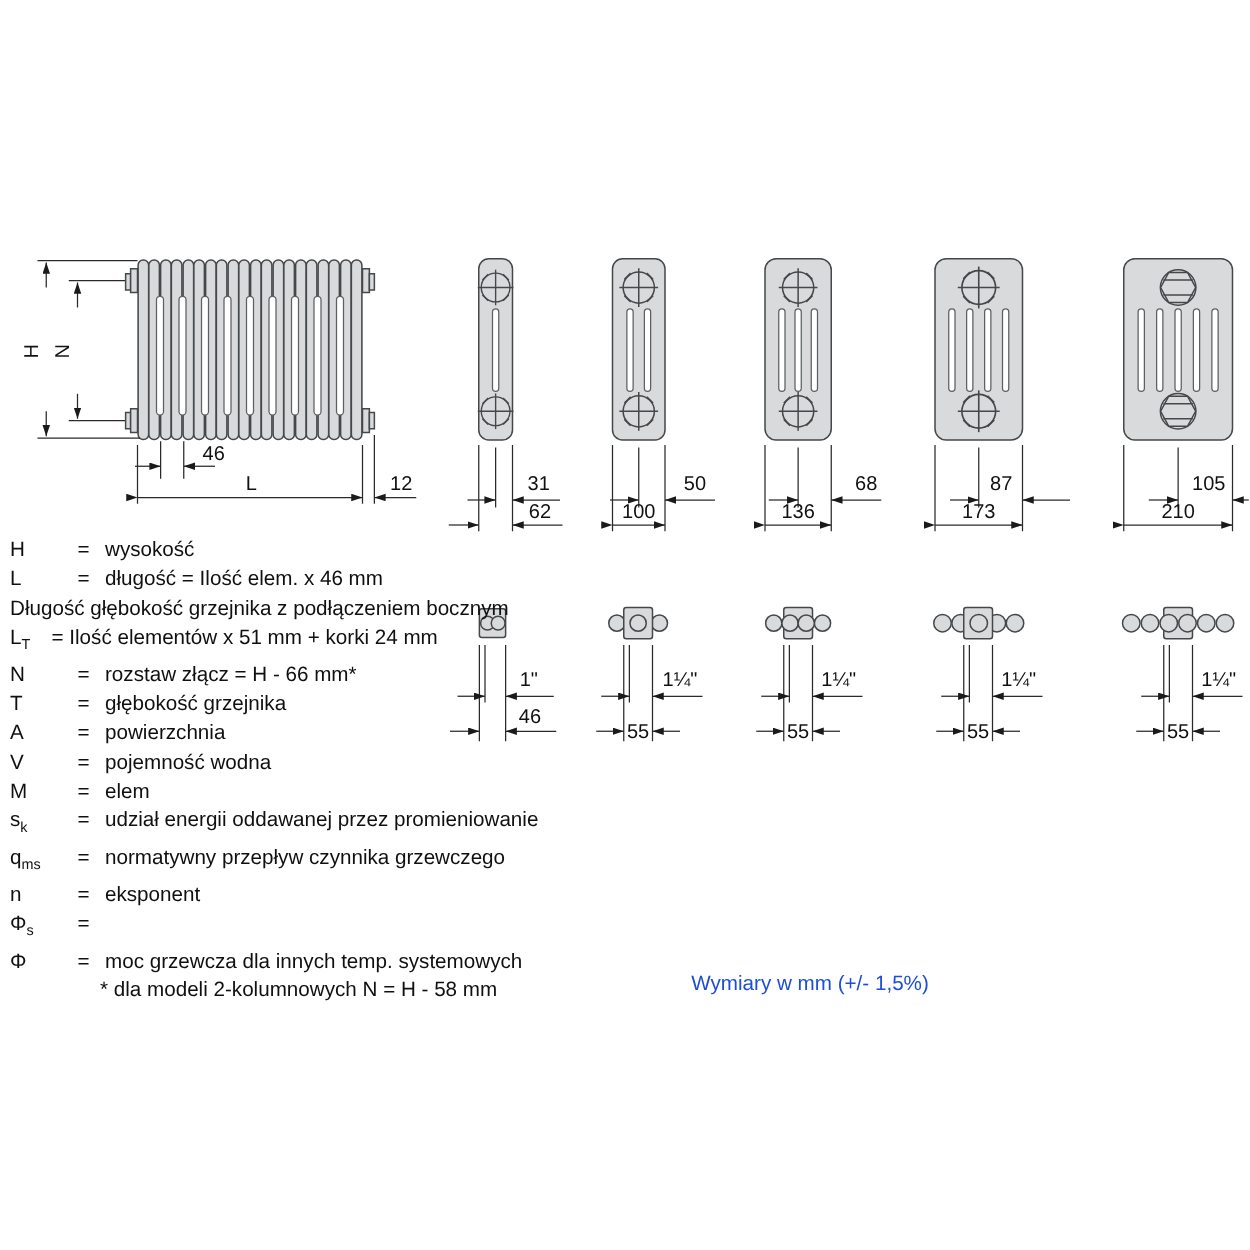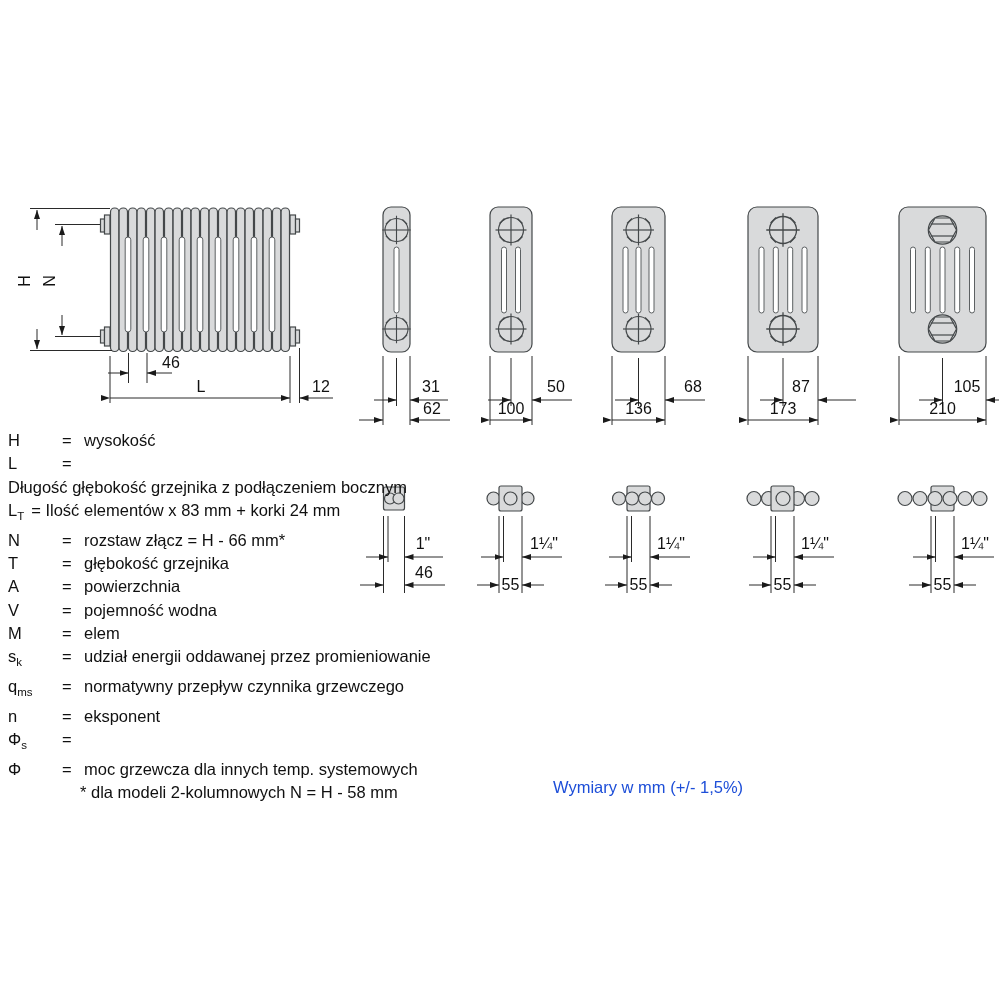--- a/index.html
+++ b/index.html
@@ -8,21 +8,21 @@
   #drawing{position:absolute;left:0;top:0;}
   .dimtext{font:16px "Liberation Sans",sans-serif;fill:#111;}
   .legend{position:absolute;left:8px;top:429px;color:#101010;
           font:16.5px/23.35px "Liberation Sans",sans-serif;}
   .lrow{display:flex;white-space:nowrap;}
   .lrow.full{display:block;}
   .lrow.indent{padding-left:72px;}
   .lsym{width:54px;flex:0 0 54px;}
   .leq{width:22px;flex:0 0 22px;}
   .lsub{font-size:11.5px;}
-  .lsym2{margin-right:7px;text-align:center;}
+  .lsym2{margin-right:17px;text-align:center;}
   .footnote{position:absolute;left:553px;top:778px;color:#1d4ed8;
             font:16.5px "Liberation Sans",sans-serif;white-space:nowrap;}
 </style>
 </head>
 <body>
 
 <div id="stage">
 
 <svg id="drawing" width="1000" height="1000" viewBox="0 0 1000 1000">
   <defs>
@@ -310,26 +310,27 @@
 
 <div class="legend">
   <div class="lrow">
     <span class="lsym"><span>H</span></span>
         <span class="leq">=</span>
         <span class="ldesc">wysokość</span>
   </div>
   <div class="lrow">
     <span class="lsym"><span>L</span></span>
         <span class="leq">=</span>
+        <span class="ldesc">długość = Ilość elem. x 46 mm</span>
   </div>
   <div class="lrow full">
     <span class="ldesc">Długość głębokość grzejnika z podłączeniem bocznym</span>
   </div>
   <div class="lrow full">
-    <span class="lsym2"><span>L</span><sub class="lsub">T</sub></span><span class="ldesc">= Ilość elementów x 83 mm + korki 24 mm</span>
+    <span class="lsym2"><span>L</span><sub class="lsub">T</sub></span><span class="ldesc">= Ilość elementów x 51 mm + korki 24 mm</span>
   </div>
   <div class="lrow">
     <span class="lsym"><span>N</span></span>
         <span class="leq">=</span>
         <span class="ldesc">rozstaw złącz = H - 66 mm*</span>
   </div>
   <div class="lrow">
     <span class="lsym"><span>T</span></span>
         <span class="leq">=</span>
         <span class="ldesc">głębokość grzejnika</span>

